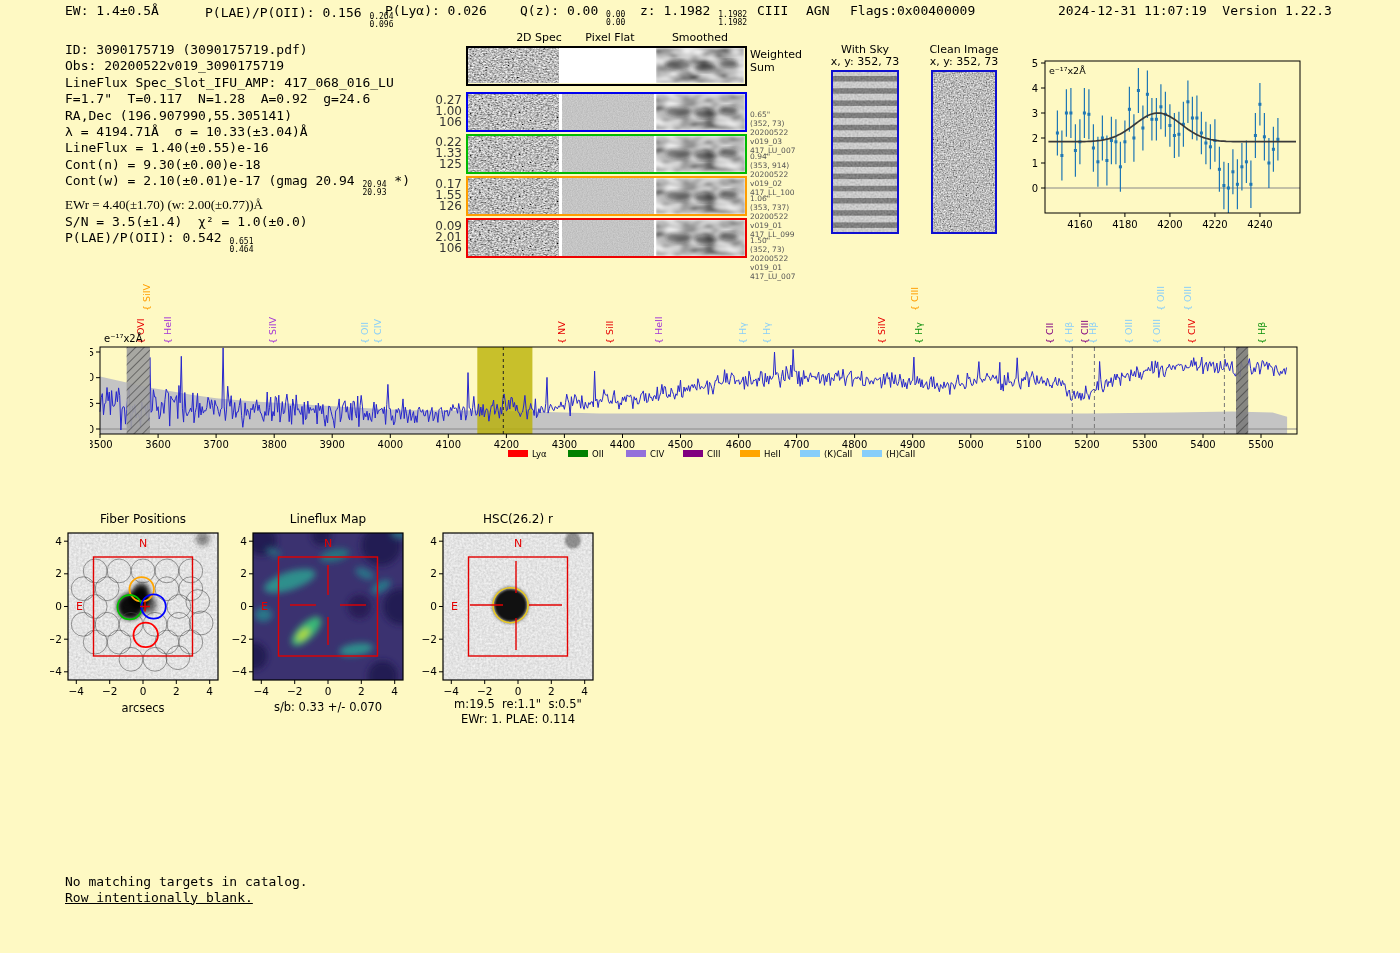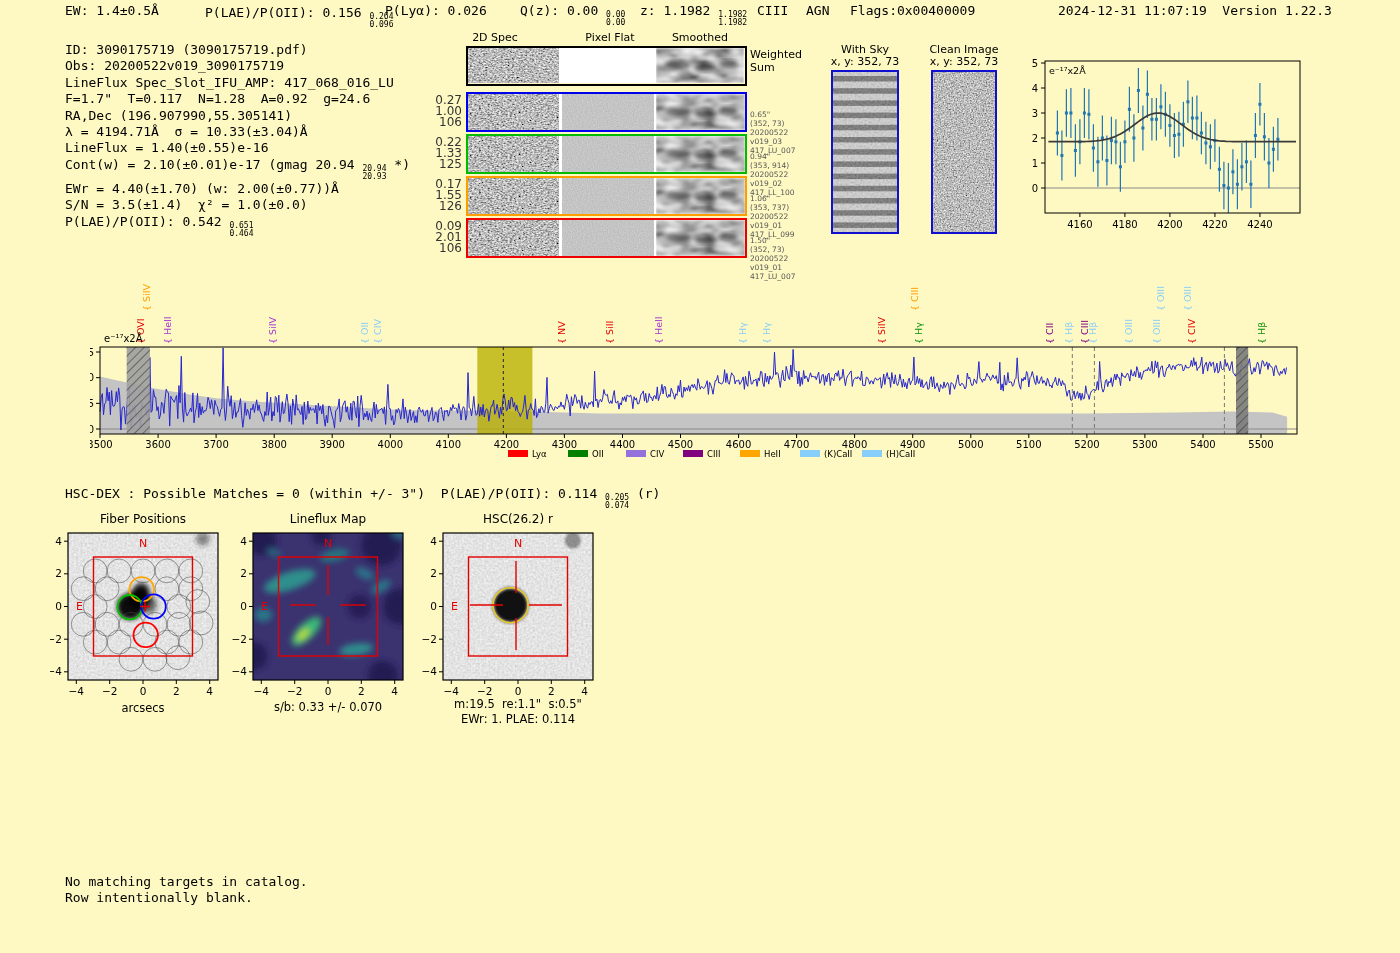--- a/index.html
+++ b/index.html
@@ -34,27 +34,28 @@
   <div class="abs mono" style="left:1058px;top:3px;">2024-12-31 11:07:19  Version 1.22.3</div>
 
   <div class="abs" style="left:65px;top:42px;">
     <div class="mono" style="line-height:16.4px;">ID: 3090175719 (3090175719.pdf)</div>
     <div class="mono" style="line-height:16.4px;">Obs: 20200522v019_3090175719</div>
     <div class="mono" style="line-height:16.4px;">LineFlux Spec_Slot_IFU_AMP: 417_068_016_LU</div>
     <div class="mono" style="line-height:16.4px;">F=1.7"  T=0.117  N=1.28  A=0.92  g=24.6</div>
     <div class="mono" style="line-height:16.4px;">RA,Dec (196.907990,55.305141)</div>
     <div class="mono" style="line-height:16.4px;">λ = 4194.71Å  σ = 10.33(±3.04)Å</div>
     <div class="mono" style="line-height:16.4px;">LineFlux = 1.40(±0.55)e-16</div>
+    <div class="mono" style="line-height:16.4px;">Cont(n) = 9.30(±0.00)e-18</div>
     <div class="mono" style="line-height:16.4px;"><span>Cont(w) = 2.10(±0.01)e-17 (gmag 20.94 </span><span class="stack"><span>20.94</span><span>20.93</span></span><span> *)</span></div>
-    <div class="mono" style="line-height:16.4px;">EWr = 4.40(±1.70) (w: 2.00(±0.77))Å</div>
+    <div class="mono" style="line-height:16.4px;font-family:Liberation Serif, serif;">EWr = 4.40(±1.70) (w: 2.00(±0.77))Å</div>
     <div class="mono" style="line-height:16.4px;">S/N = 3.5(±1.4)  χ² = 1.0(±0.0)</div>
     <div class="mono" style="line-height:16.4px;"><span>P(LAE)/P(OII): 0.542 </span><span class="stack"><span>0.651</span><span>0.464</span></span></div>
   </div>
 
-  <div class="abs cut-head" style="left:448px;top:31px;width:94px;">2D Spec</div>
+  <div class="abs cut-head" style="left:492px;top:31px;width:94px;">2D Spec</div>
   <div class="abs cut-head" style="left:563px;top:31px;width:94px;">Pixel Flat</div>
   <div class="abs cut-head" style="left:654px;top:31px;width:92px;">Smoothed</div>
 
   <div class="abs" id="cut-weighted" style="left:466px;top:46px;width:281px;height:40px;border:2.5px solid #000;box-sizing:border-box;"><svg width="276" height="35">
         <defs>
           <filter id="cws" x="0" y="0" width="100%" height="100%">
             <feTurbulence type="fractalNoise" baseFrequency="0.45 0.7" numOctaves="2" seed="17" stitchTiles="stitch"></feTurbulence>
             <feColorMatrix type="saturate" values="0"></feColorMatrix>
             <feComponentTransfer>
               <feFuncR type="linear" slope="1.9" intercept="-0.45"></feFuncR>
@@ -612,21 +613,20 @@
         <rect x="593" y="185" width="20" height="7" fill="#800080"></rect>
         <text x="617" y="192" font-size="8.5">CIII</text>
         <rect x="650" y="185" width="20" height="7" fill="#ffa500"></rect>
         <text x="674" y="192" font-size="8.5">HeII</text>
         <rect x="710" y="185" width="20" height="7" fill="#87cefa"></rect>
         <text x="734" y="192" font-size="8.5">(K)CaII</text>
         <rect x="772" y="185" width="20" height="7" fill="#87cefa"></rect>
         <text x="796" y="192" font-size="8.5">(H)CaII</text>
       </svg></div>
 
-  <div class="abs mono" style="left:65px;top:486px;"><span>HSC-DEX : Possible Matches = 0 (within +/- 3")  P(LAE)/P(OII): 0.114 </span><span class="stack"><span>0.205</span><span>0.074</span></span><span> (r)</span></div>
 
   <div class="abs panel-title" style="left:58px;top:512px;width:170px;">Fiber Positions</div>
   <div class="abs panel-title" style="left:243px;top:512px;width:170px;">Lineflux Map</div>
   <div class="abs panel-title" style="left:433px;top:512px;width:170px;">HSC(26.2) r</div>
 
   <div class="abs" id="bottom-panels" style="left:50px;top:505px;width:570px;height:235px;"><svg width="570" height="235">
         <defs>
           <filter id="phN" x="0" y="0" width="100%" height="100%">
             <feTurbulence type="fractalNoise" baseFrequency="0.45" numOctaves="2" seed="13" stitchTiles="stitch"></feTurbulence>
             <feColorMatrix type="saturate" values="0"></feColorMatrix>
@@ -812,16 +812,16 @@
         <text x="534.7" y="190" font-size="10.5" text-anchor="middle">4</text>
       </svg></div>
 
   <div class="abs panel-cap" style="left:63px;top:701px;width:160px;">arcsecs</div>
   <div class="abs panel-cap" style="left:248px;top:700px;width:160px;">s/b: 0.33 +/- 0.070</div>
   <div class="abs panel-cap" style="left:438px;top:697px;width:160px;">m:19.5  re:1.1"  s:0.5"</div>
   <div class="abs panel-cap" style="left:438px;top:712px;width:160px;">EWr: 1. PLAE: 0.114</div>
 
   <div class="abs" style="left:65px;top:874px;">
     <div class="mono" style="line-height:15.5px;">No matching targets in catalog.</div>
-    <div class="mono" style="line-height:15.5px;">Row intentionally blank.</div>
+    <div class="mono" style="line-height:15.5px;text-decoration:underline;">Row intentionally blank.</div>
   </div>
 
 </div>
 
 </body></html>

